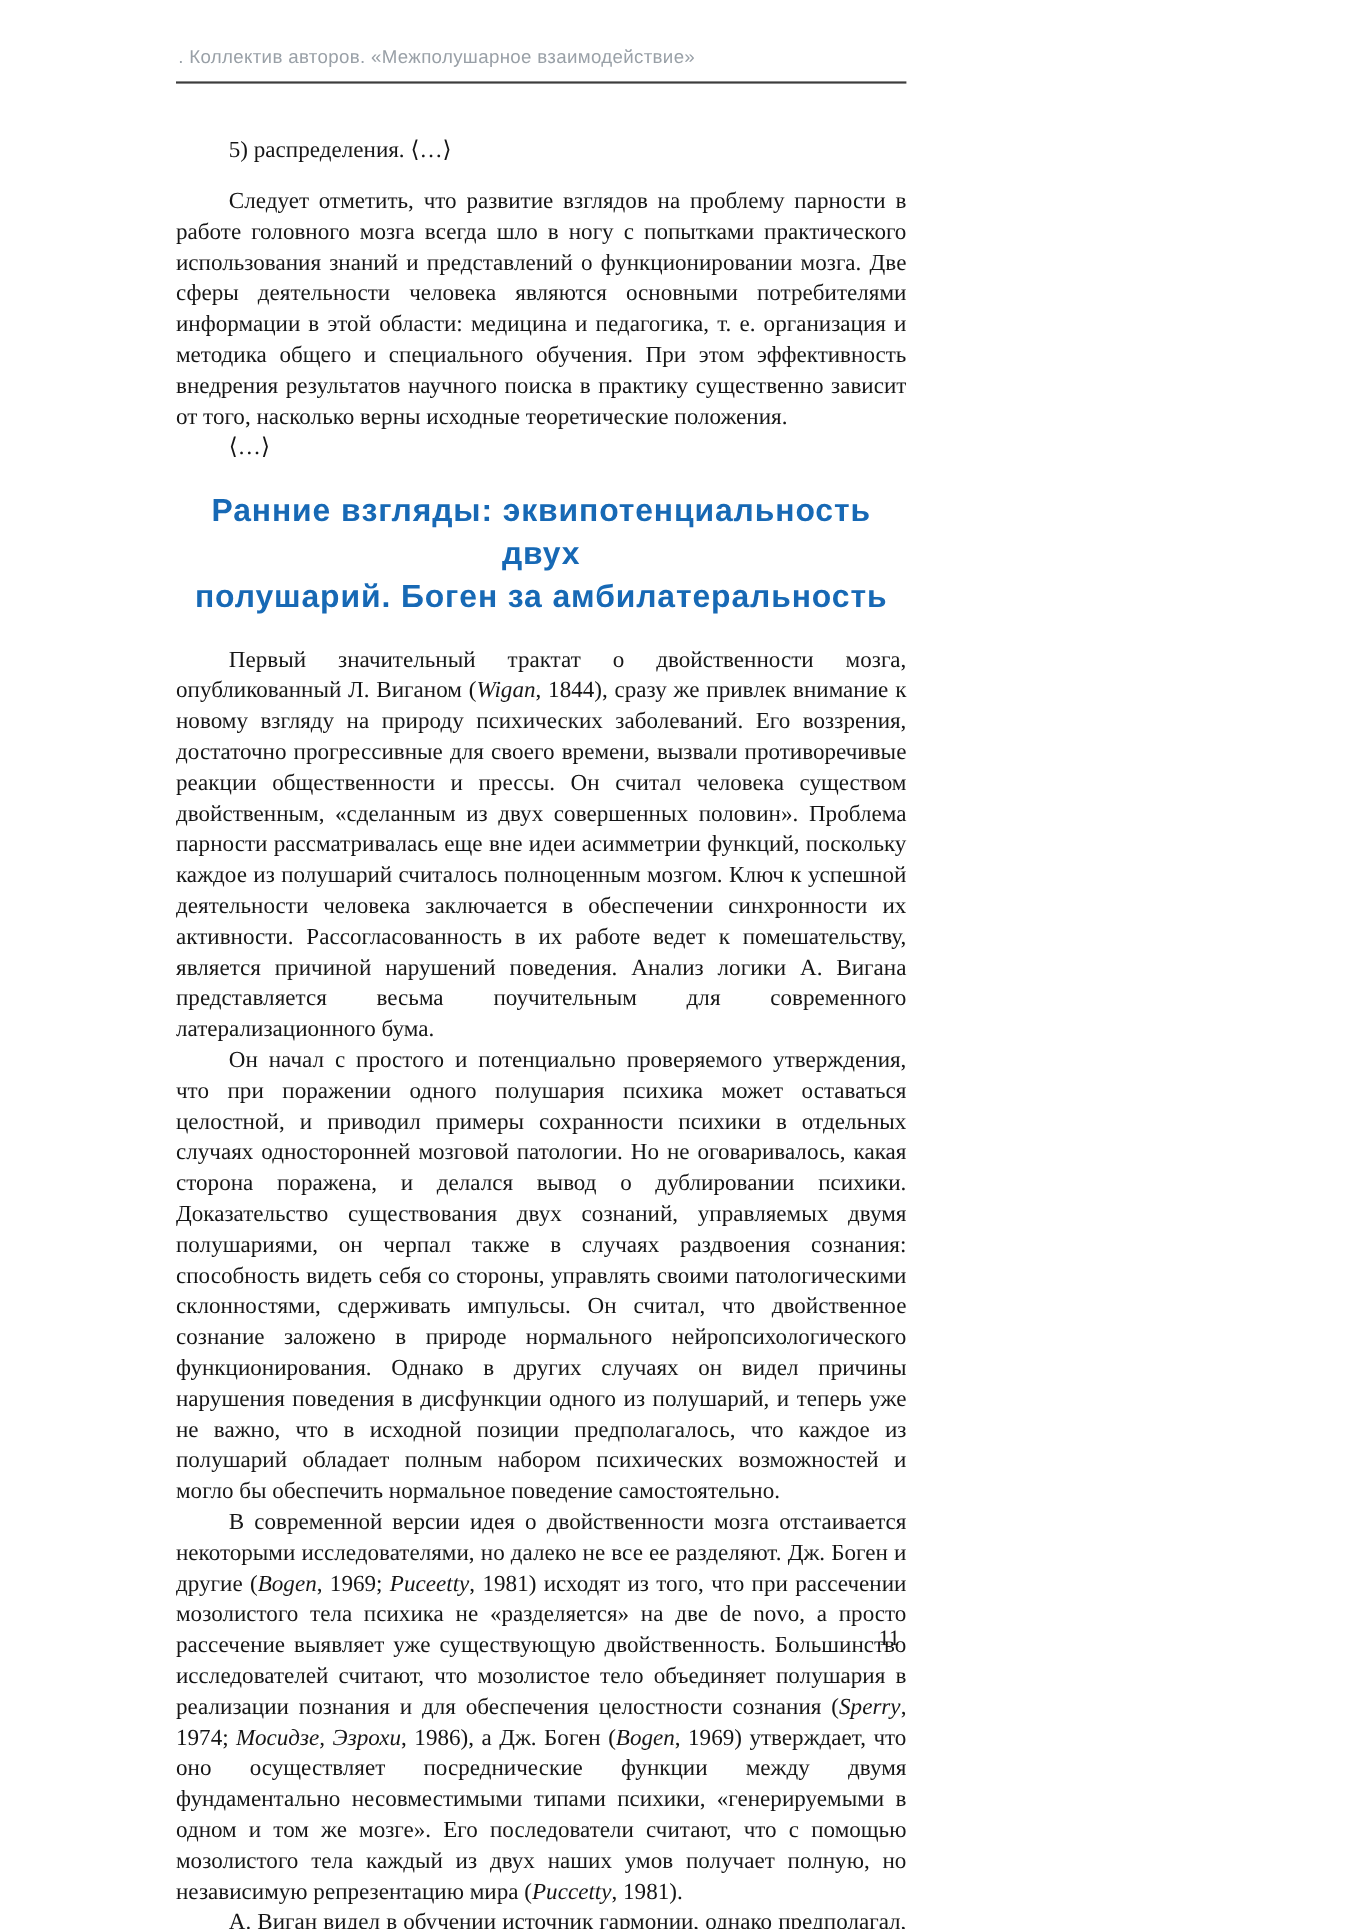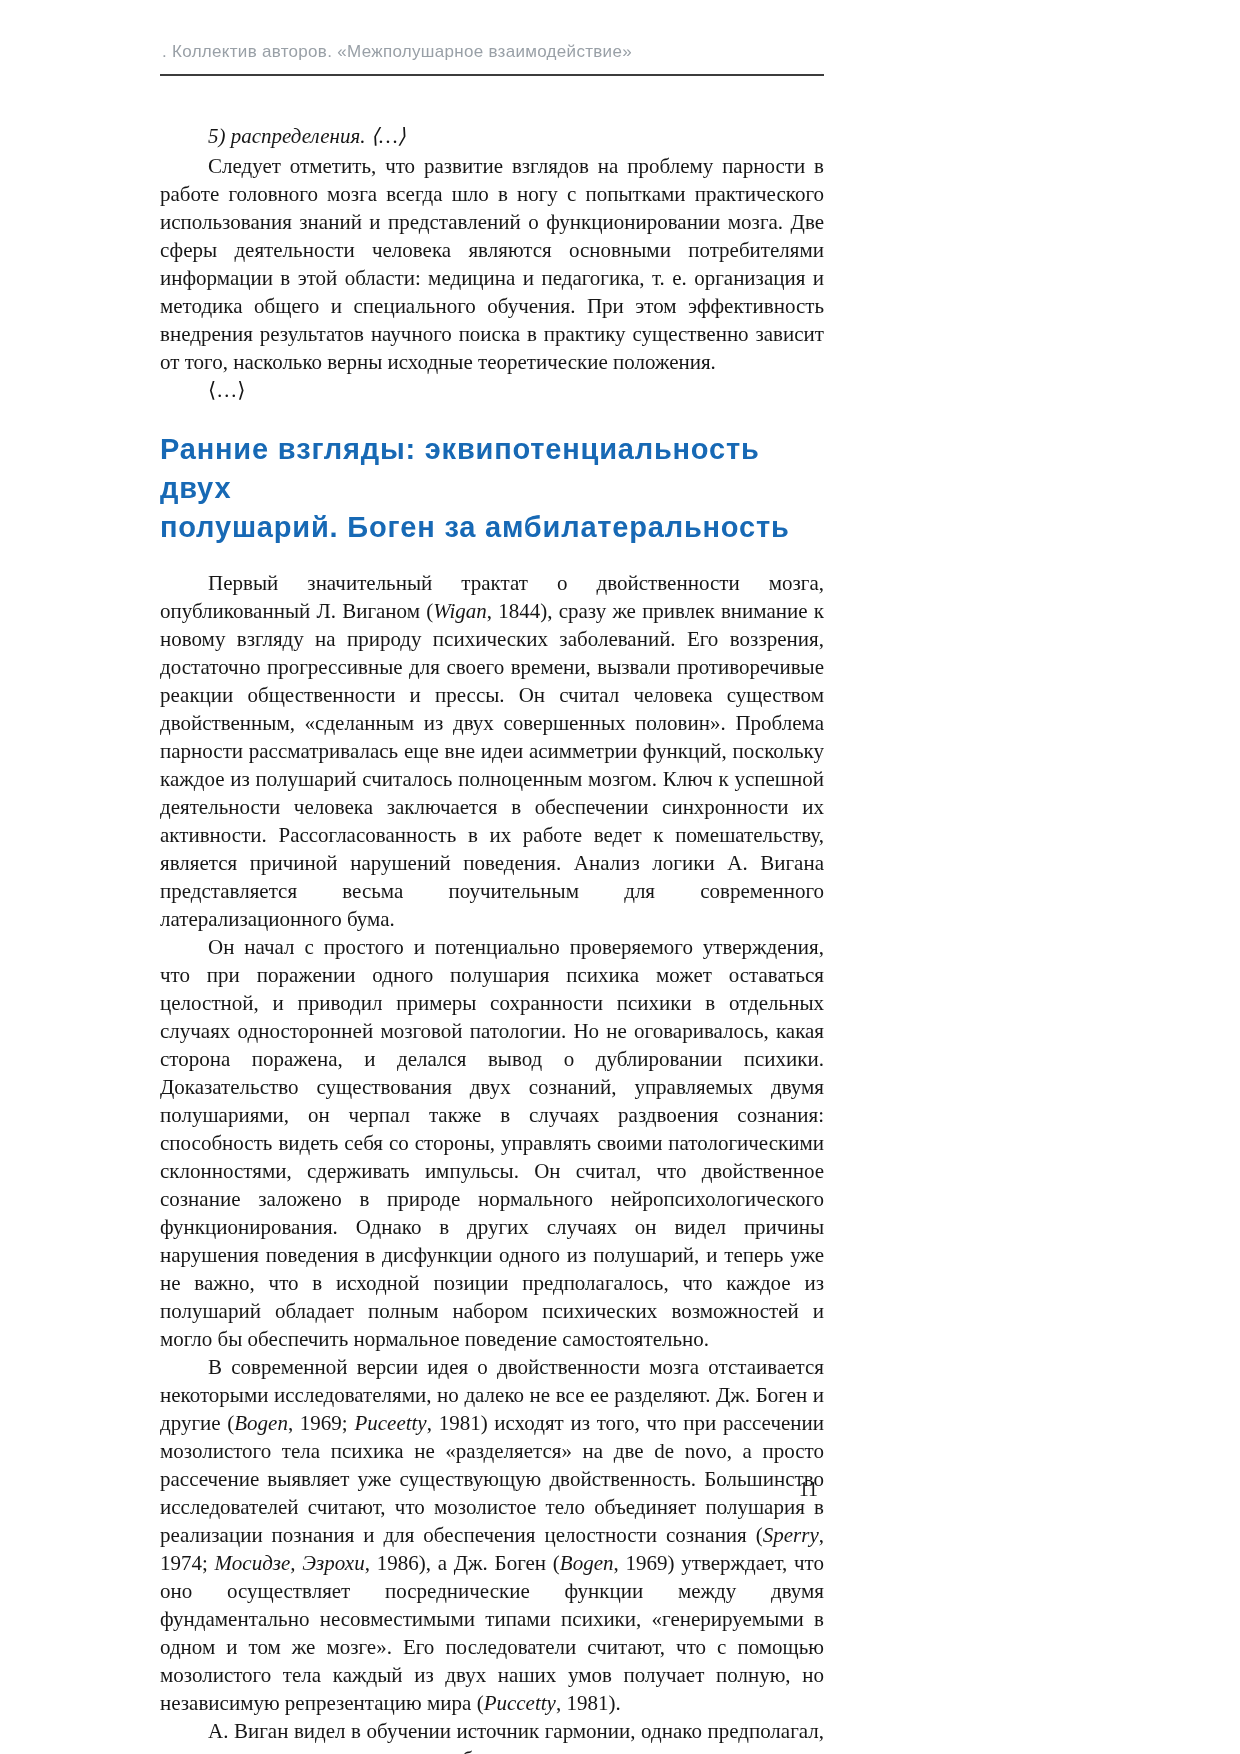--- a/index.html
+++ b/index.html
@@ -38,30 +38,29 @@
     hyphens: auto;
     -webkit-hyphens: auto;
   }
   .para {
     margin: 0;
   }
   .indent {
     text-indent: 48px;
   }
   .spaced-after {
-    margin-bottom: 2px;
-    font-style: italic;
+    margin-bottom: 18px;
   }
   .section-heading {
     font-family: "Liberation Sans", sans-serif;
     font-weight: bold;
     color: #1769b5;
     font-size: 29px;
     line-height: 39px;
-    text-align: left;
+    text-align: center;
     letter-spacing: 0.8px;
     margin: 26px 0 22px 0;
     text-indent: 0;
   }
   .heading-line {
     display: block;
   }
   .body-text i {
   }
   .page-number {

